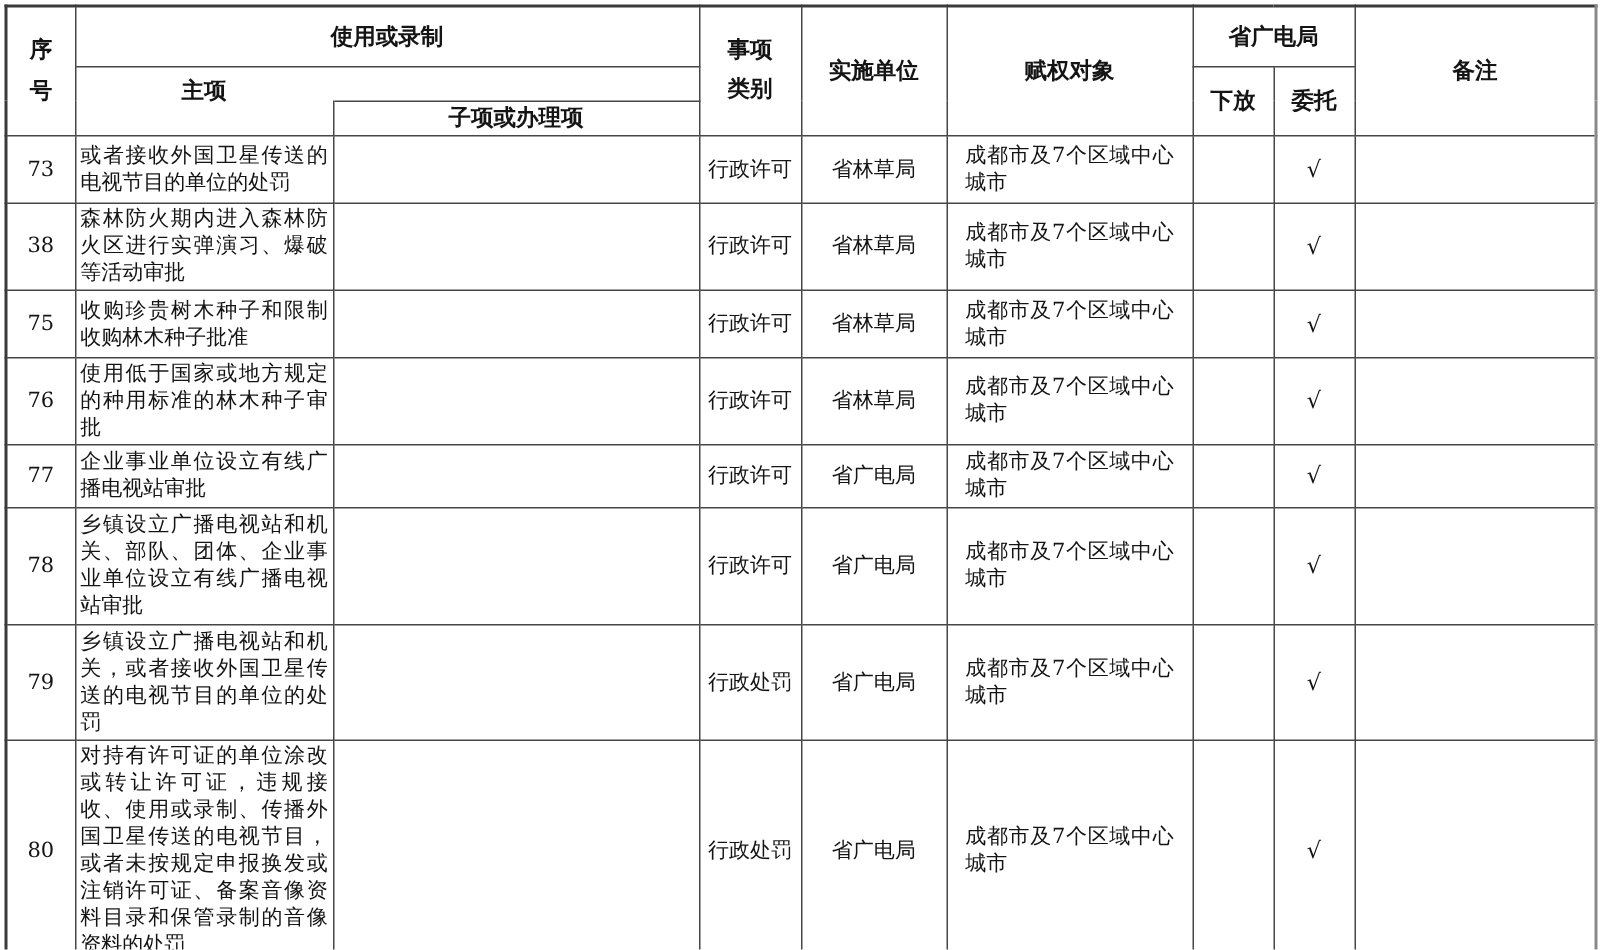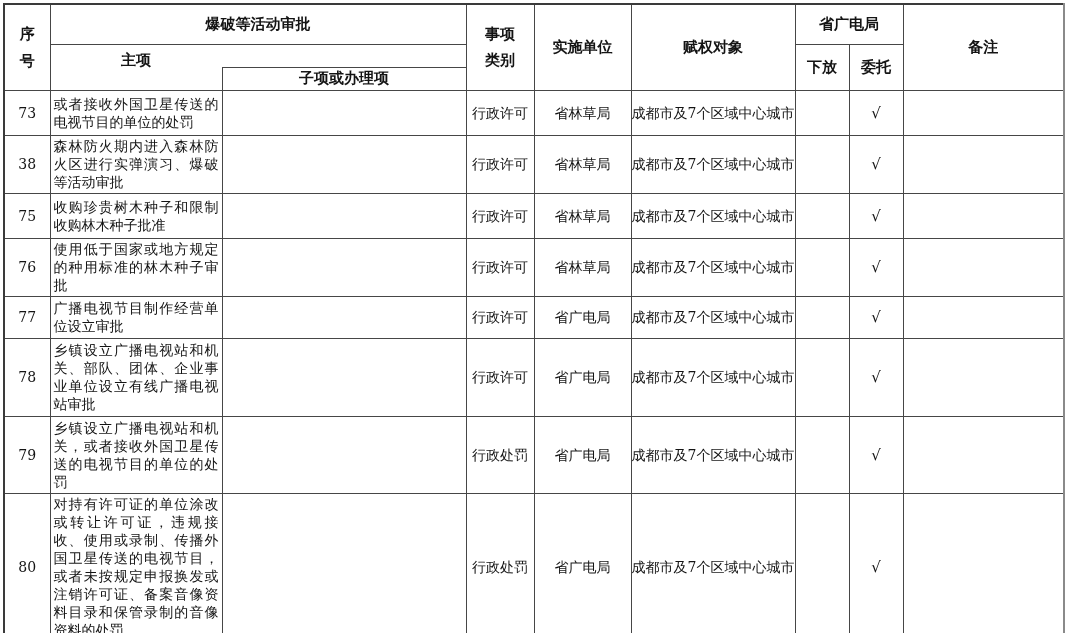--- a/index.html
+++ b/index.html
@@ -62,21 +62,21 @@
     margin: 0 auto;
     line-height: 26px;
     white-space: normal;
   }
   td.c-main, td.c-sub {
     text-align: justify;
     padding: 1px 3px;
   }
   td.c-target {
     text-align: justify;
-    padding: 1px 0;
+    padding: 1px 12px;
   }
   td.c-entrust, td.c-delegate { font-size: 15px; }
 </style>
 </head>
 <body>
 
 <table class="auth-table">
   <colgroup>
     <col style="width:46px">
     <col style="width:172px">
@@ -87,21 +87,21 @@
     <col style="width:54px">
     <col style="width:54px">
     <col style="width:161px">
   </colgroup>
 
   <tbody>
       <tr class="hr1">
     <th rowspan="3">
           <span class="vstack">序号</span>
         </th>
-    <th colspan="2">爆破等活动审批</th>
+    <th colspan="2">使用或录制</th>
     <th rowspan="3">
           <span class="vstack2">事项类别</span>
         </th>
     <th rowspan="3">实施单位</th>
     <th rowspan="3">赋权对象</th>
     <th colspan="2">省广电局</th>
     <th rowspan="3">备注</th>
   </tr>
   <tr class="hr2">
     <th rowspan="2" class="th-main">主项</th>
@@ -156,21 +156,21 @@
     <td class="c-cat">行政许可</td>
     <td class="c-unit">省林草局</td>
     <td class="c-target">成都市及7个区域中心城市</td>
     <td class="c-delegate"></td>
     <td class="c-entrust">√</td>
     <td class="c-remark"></td>
   </tr>
 
   <tr class="r77">
     <td class="c-no">77</td>
-    <td class="c-main">广播电视节目制作经营单位设立审批</td>
+    <td class="c-main">企业事业单位设立有线广播电视站审批</td>
     <td class="c-sub"></td>
     <td class="c-cat">行政许可</td>
     <td class="c-unit">省广电局</td>
     <td class="c-target">成都市及7个区域中心城市</td>
     <td class="c-delegate"></td>
     <td class="c-entrust">√</td>
     <td class="c-remark"></td>
   </tr>
 
   <tr class="r78">

